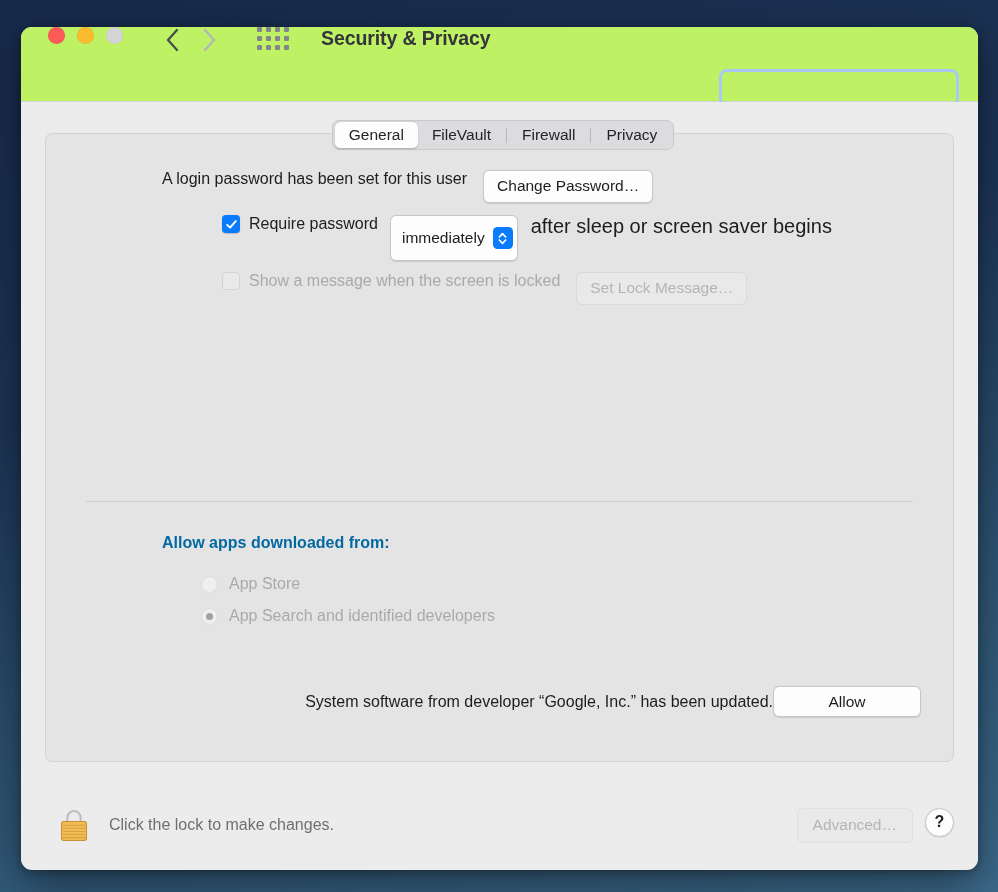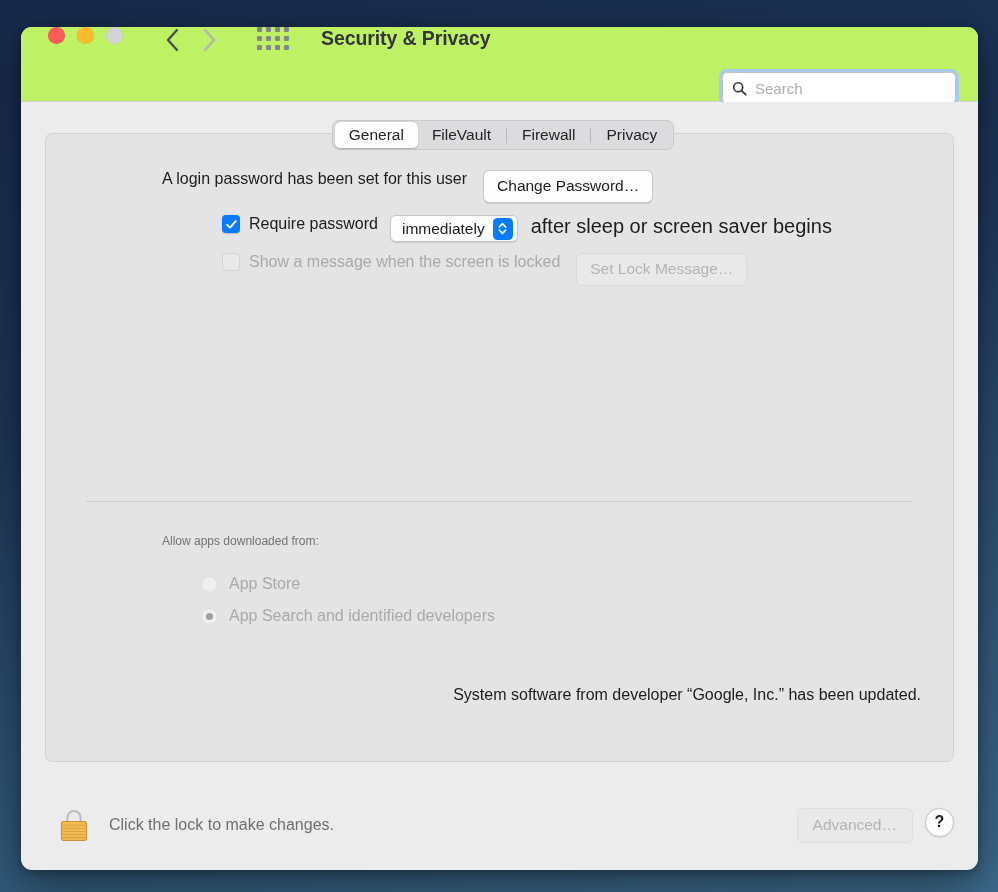--- a/index.html
+++ b/index.html
@@ -244,21 +244,21 @@
     color: #1d1d1f;
     margin-left: 9px;
   }
   .cb-label.dim { color: #a9a9ae; }
 
   .popup {
     margin-left: 12px;
     background: #fdfdfd;
     border: 1px solid #c6c6c9;
     border-radius: 6px;
-    height: 27px;
+    height: 46px;
     display: flex;
     align-items: center;
     padding-left: 11px;
     padding-right: 4px;
     box-shadow: 0 0.5px 1px rgba(0,0,0,0.11);
     cursor: default;
   }
   .popup-value {
     font-size: 15.5px;
     color: #1d1d1f;
@@ -293,22 +293,23 @@
     top: 367px;
     height: 1px;
     background: #cfcfd1;
   }
 
   
   .allow-head {
     position: absolute;
     left: 116px;
     top: 400px;
-    font-size: 12px;
-    color: #737373;
+    font-size: 16px;
+    color: #0369a1;
+    font-weight: bold;
   }
   .radio-group {
     position: absolute;
     left: 155px;
     top: 434px;
   }
   .radio-row {
     display: flex;
     align-items: center;
     height: 32px;
@@ -446,27 +447,20 @@
         <i></i>
       <i></i>
         <i></i>
         <i></i>
         <i></i>
     </div>
 
     <div class="win-title">Security &amp; Privacy</div>
 
     <div class="search-wrap">
-      <div class="search-box">
-        <svg width="15" height="15" viewBox="0 0 16 16">
-          <circle cx="6.6" cy="6.6" r="4.8" fill="none" stroke="#34343a" stroke-width="1.7"></circle>
-          <line x1="10.2" y1="10.2" x2="14.6" y2="14.6" stroke="#34343a" stroke-width="1.9" stroke-linecap="round"></line>
-        </svg>
-        <input class="search-input" type="text" placeholder="Search" style="">
-      </div>
       <div class="search-focus-ring"></div>
     </div>
   </div>
 
   <div class="win-body">
 
     <div class="tabbar-row">
       <div class="tabbar">
         <div class="tab active">General</div>
         <div class="tab">FileVault</div>
@@ -523,20 +517,21 @@
         <div class="radio-row">
           <span class="radio">
             <span class="dot"></span>
           </span>
           <span class="radio-label">App Search and identified developers</span>
         </div>
       </div>
 
       <div class="dev-row">
         <span class="dev-text">System software from developer “Google, Inc.” has been updated.</span>
+        <button class="btn-allow">Allow</button>
       </div>
 
     </div>
   </div>
 
   <div class="footer">
     <div class="lock-area">
       <svg width="34" height="38" viewBox="0 0 34 38">
         <path d="M10.5 16 V11.5 a6.5 6.5 0 0 1 13 0 V16" fill="none" stroke="#b9bcc0" stroke-width="2.2"></path>
         <path d="M12.3 16 V11.5 a4.7 4.7 0 0 1 9.4 0 V16" fill="none" stroke="#e9eaec" stroke-width="1.4"></path>

